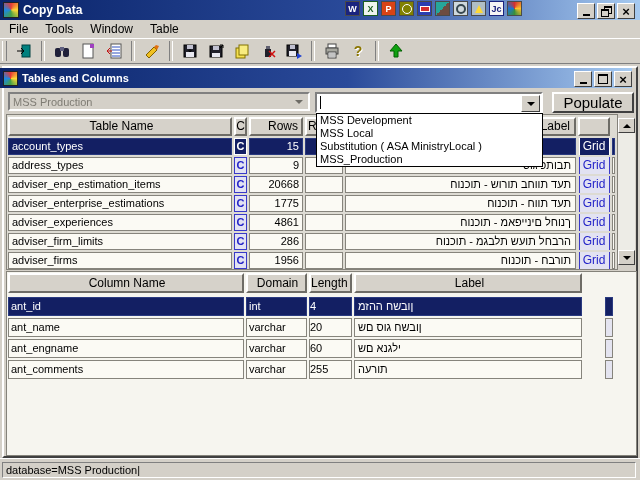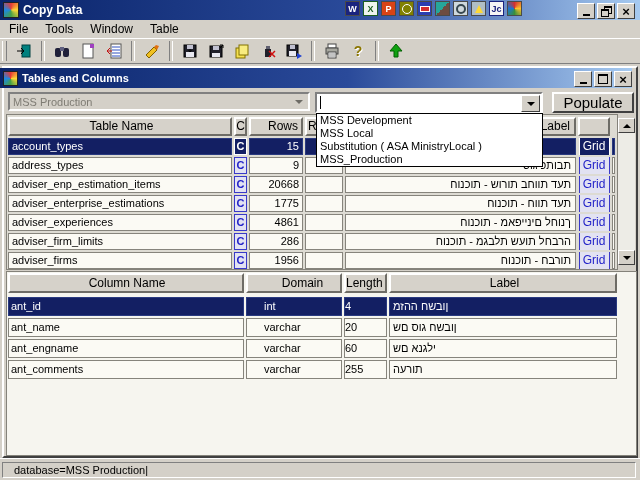--- a/index.html
+++ b/index.html
@@ -101,41 +101,41 @@
   .g1.grow{left:8px;height:17px}
   .gridbtn{width:31px;height:25px;background:#E2E2F2;color:#2222C8;border:1px solid #3939C8;
     font-size:12px;line-height:13px;padding:0;font-family:inherit}
   .btnish{background:#E2E2F2;color:#2222C8;border:1px solid #3939C8;font-weight:bold}
   .sel .cell{background:#131F63;color:#fff;border-color:#2a3a80}
   .sel .btnish{background:#131F63;color:#fff;border:1px solid #fff}
   .sel .gridbtn{background:#131F63;color:#fff;border:1px solid #fff}
   .sel .c-grid{background:transparent}
   
   .g2 .c2-name{width:236px;padding-left:2px}
-  .g2 .c2-dom{width:96px;padding-left:17px}
+  .g2 .c2-dom{width:61px;padding-left:2px}
   .g2 .c2-len{width:43px;text-align:left}
   .g2 .c2-label{width:228px;padding-left:3px;text-align:left}
   .g2 .c2-tail{width:8px;margin-left:21px;background:#E4E4F0}
   .g2.hrow{left:8px;top:273px;height:20px}
   .g2.hrow .hcell{line-height:16px}
   .g2.grow{left:8px;height:19px;line-height:17px}
   .g2 .cell{line-height:17px}
   .g2 .sel-tail{background:#131F63}
   
   .sbar{position:absolute;left:618px;top:118px;width:17px;height:147px;background:#EDECE6}
   .sbtn{position:absolute;left:0;width:17px;height:15px;background:#D4D0C8;
     border:1px solid;border-color:#fff #404040 #404040 #fff;box-sizing:border-box;
     display:flex;align-items:center;justify-content:center}
   .sb-up{top:0}.sb-down{bottom:0}
   .tri-up{width:0;height:0;border-left:4px solid transparent;border-right:4px solid transparent;border-bottom:4px solid #000}
   .tri-d2{width:0;height:0;border-left:4px solid transparent;border-right:4px solid transparent;border-top:4px solid #000}
   
   .statusbar{position:absolute;left:0;top:458px;width:640px;height:22px;background:#D4D0C8;border-top:1px solid #fff}
   .statusfield{position:absolute;left:2px;top:3px;width:634px;height:16px;box-sizing:border-box;
-    border:1px solid;border-color:#808080 #fff #fff #808080;padding-left:11px;line-height:14px}
+    border:1px solid;border-color:#808080 #fff #fff #808080;padding-left:3px;line-height:14px}
 </style>
 </head>
 <body>
 
 <div class="titlebar">
   <div class="appicon"></div>
   <div class="titletext">Copy Data</div>
   <div class="qicons">
     <div class="qi qi-word"></div>
     <div class="qi qi-excel"></div>

